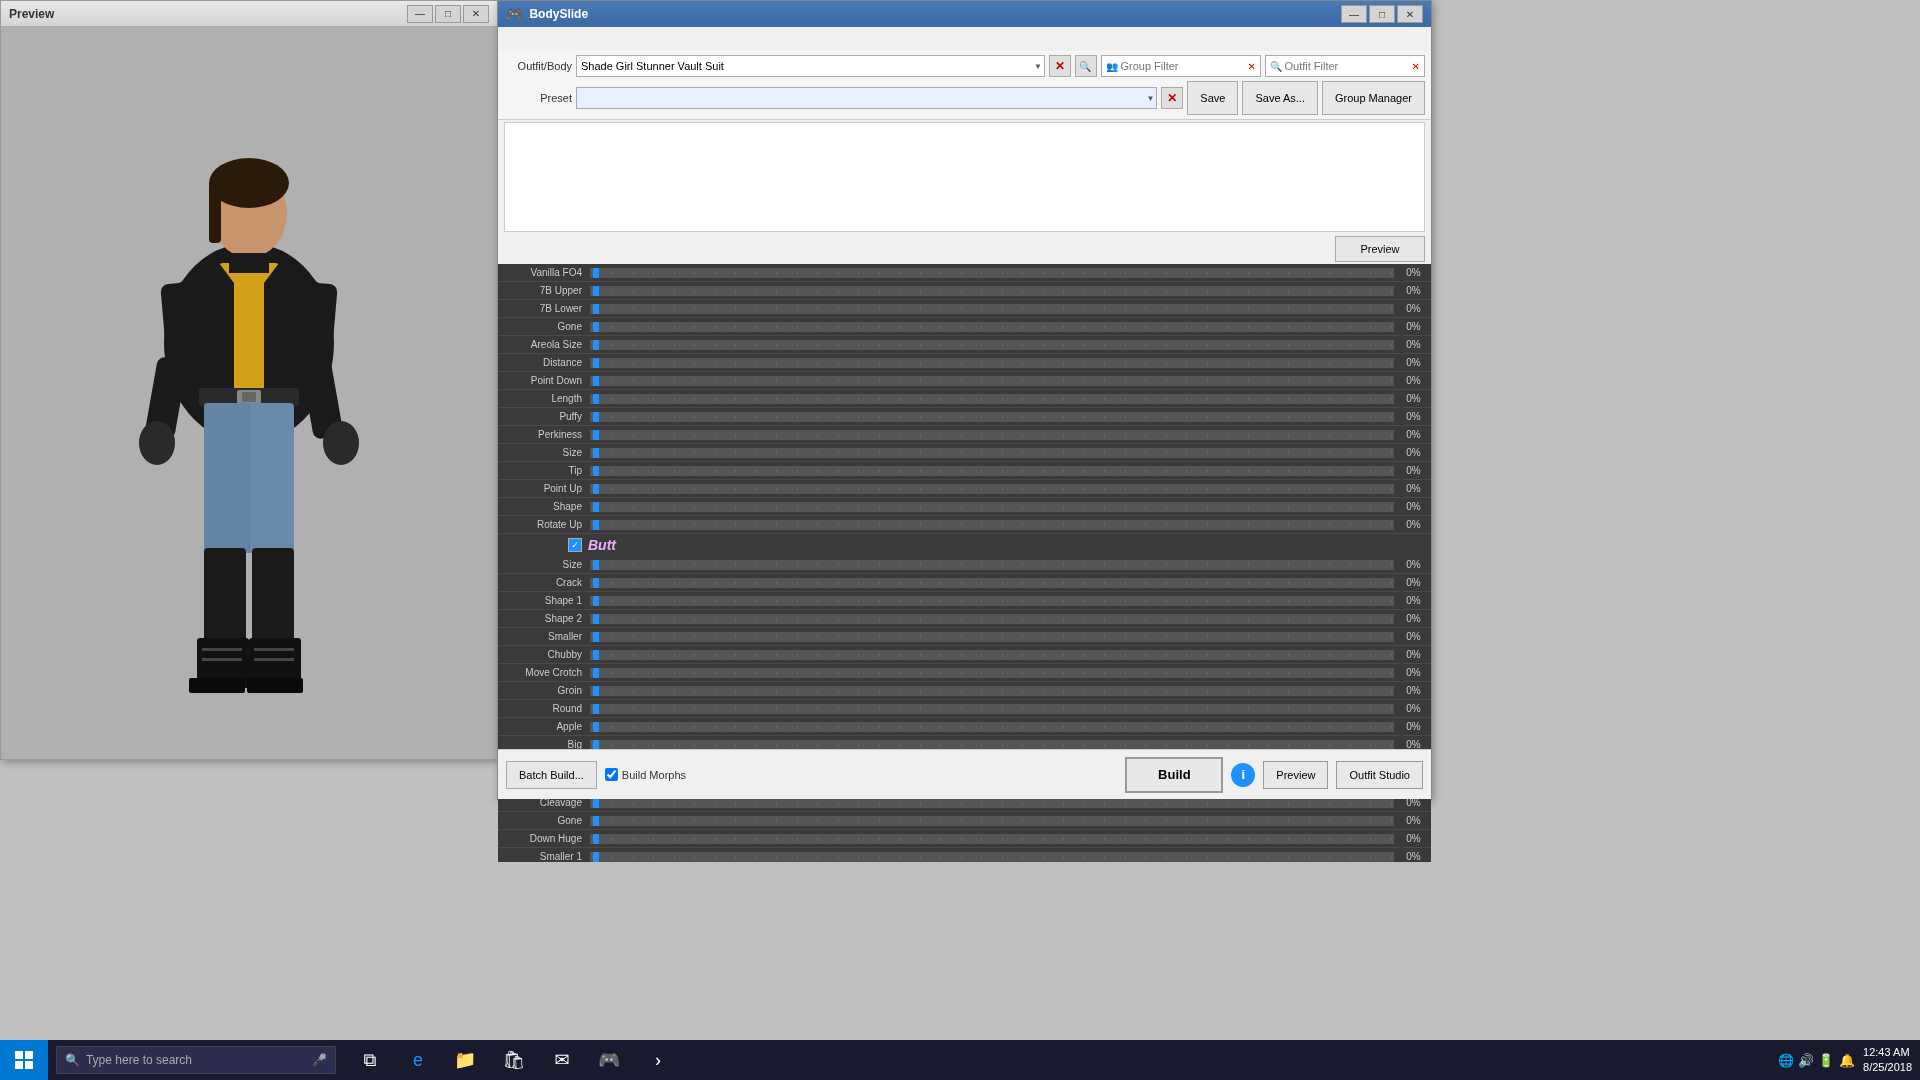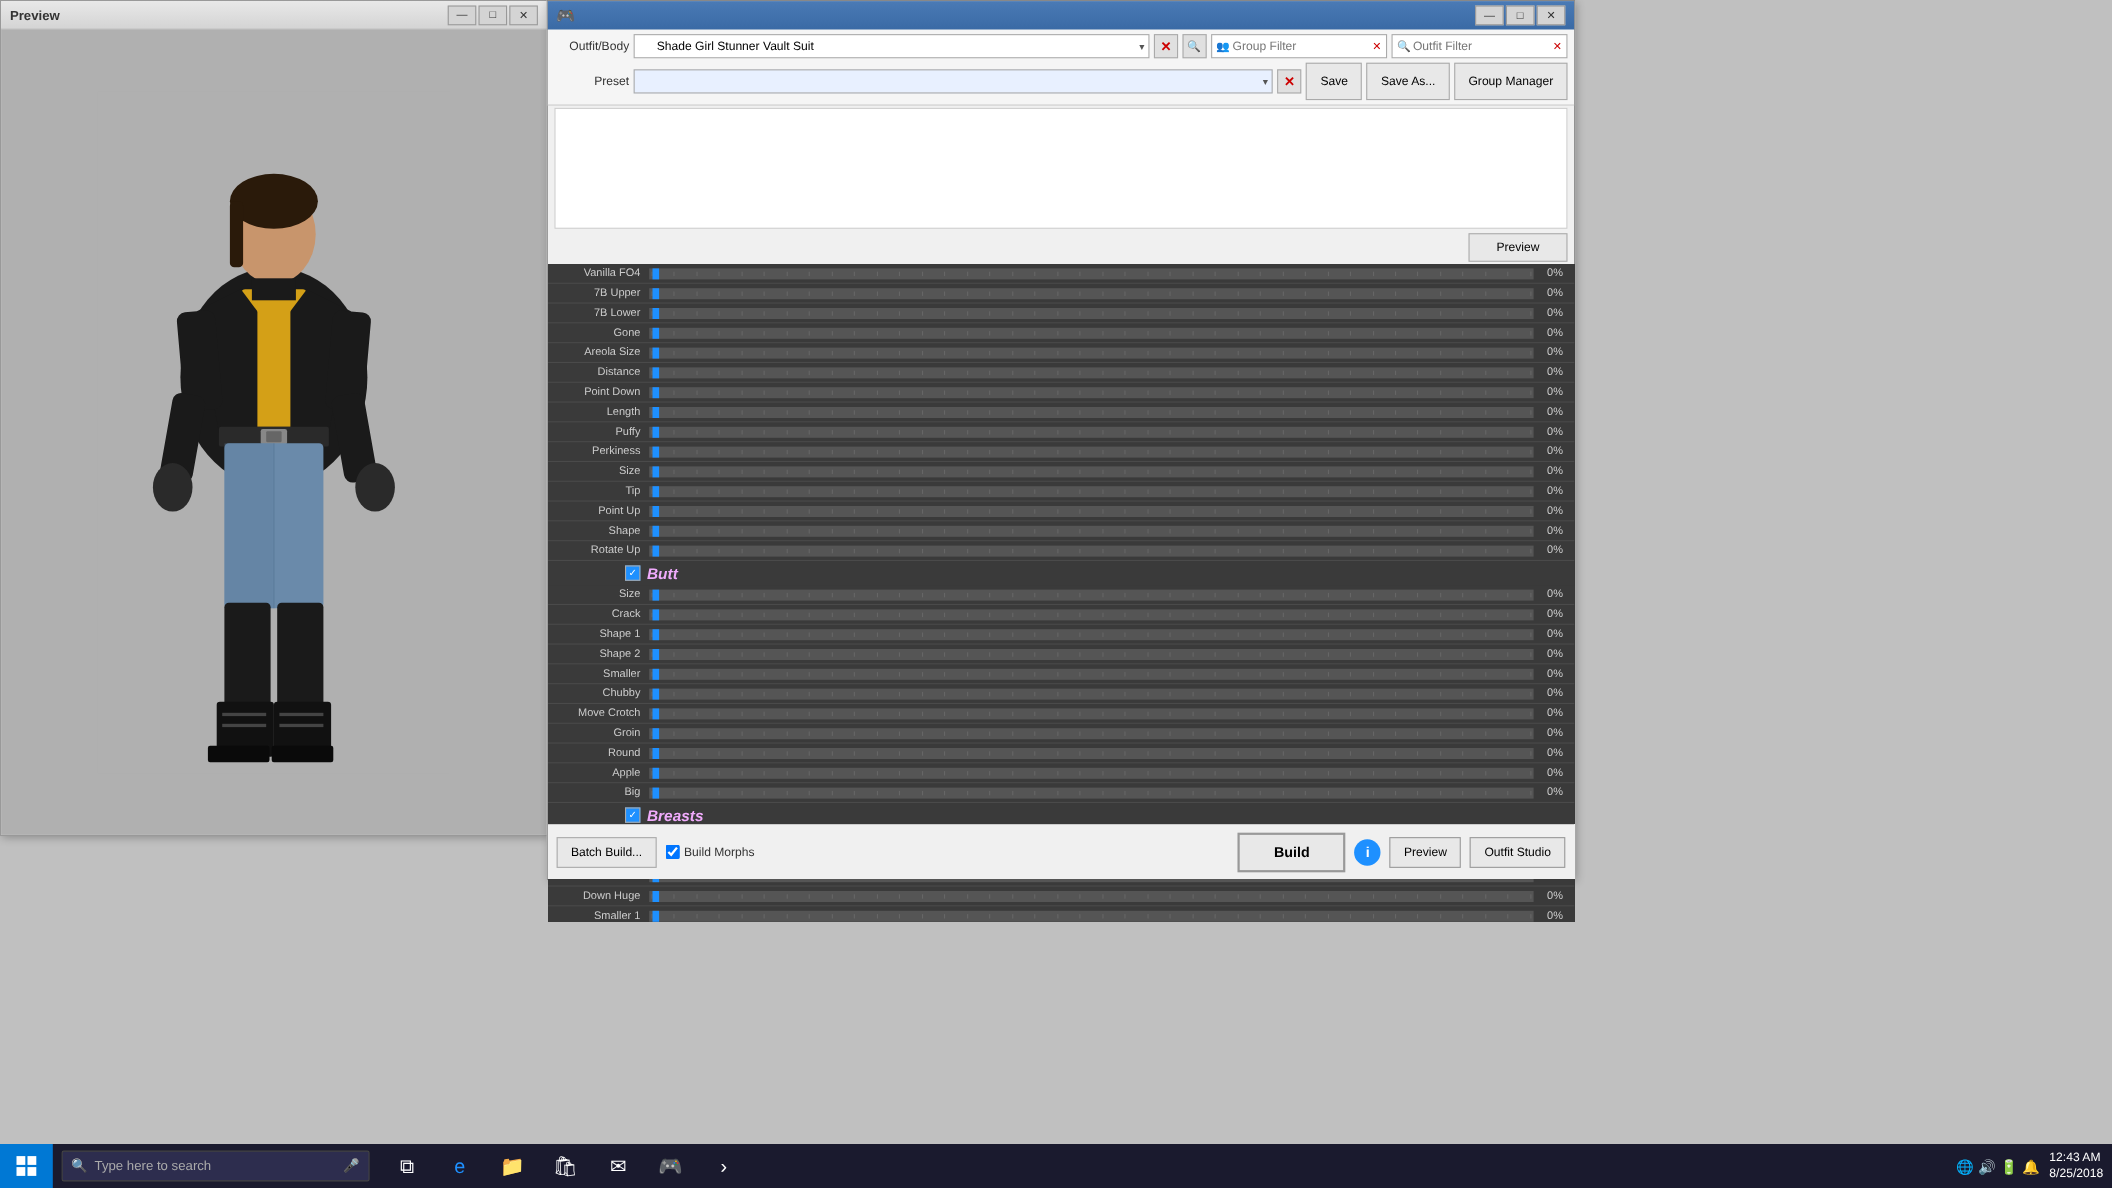--- a/index.html
+++ b/index.html
@@ -158,39 +158,40 @@
     .bodyslide-title { flex: 1; font-size: 12px; font-weight: bold; }
 
     
     .bs-header {
       background: #f5f5f5;
       border-bottom: 1px solid #ccc;
       padding: 4px 6px;
       display: flex;
       flex-direction: column;
       gap: 4px;
+      margin-top: 24px;
     }
     .bs-row {
       display: flex;
       align-items: center;
       gap: 4px;
     }
     .bs-label {
       font-size: 11px;
       color: #333;
       width: 68px;
       text-align: right;
       flex-shrink: 0;
     }
     .bs-combo {
       flex: 1;
       height: 22px;
       background: white;
       border: 1px solid #aaa;
-      padding: 0 20px;
+      padding: 0 4px;
       font-size: 11px;
       display: flex;
       align-items: center;
       position: relative;
     }
     .bs-combo-arrow {
       position: absolute;
       right: 2px;
       font-size: 8px;
       color: #555;
@@ -462,20 +463,21 @@
         <rect x="113" y="575" width="40" height="3" fill="#444"></rect>
         <rect x="165" y="565" width="40" height="3" fill="#444"></rect>
         <rect x="165" y="575" width="40" height="3" fill="#444"></rect>
       </svg>
     </div>
   </div>
 
   <div class="bodyslide-window">
     <div class="bodyslide-titlebar">
       <span style="margin-right:6px; font-size:14px;">🎮</span>
+      <span class="bodyslide-title">BodySlide</span>
       <div class="window-controls" style="margin-left:auto;">
         <div class="win-btn">—</div>
         <div class="win-btn">□</div>
         <div class="win-btn close">✕</div>
       </div>
     </div>
 
     <div class="bs-header">
 
       <div class="bs-row">

